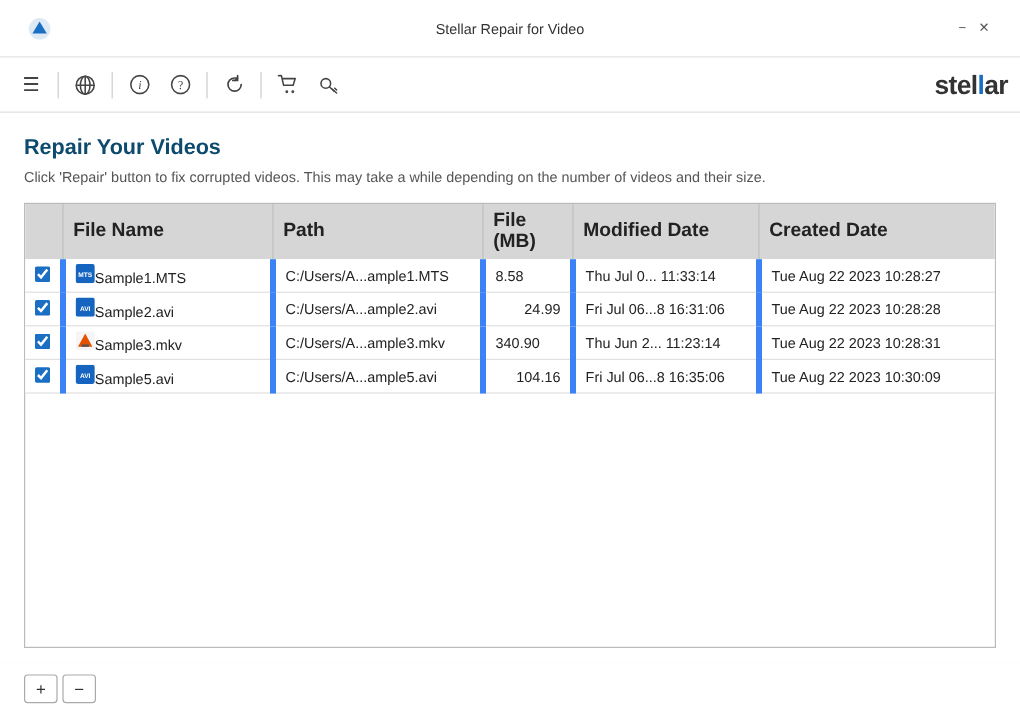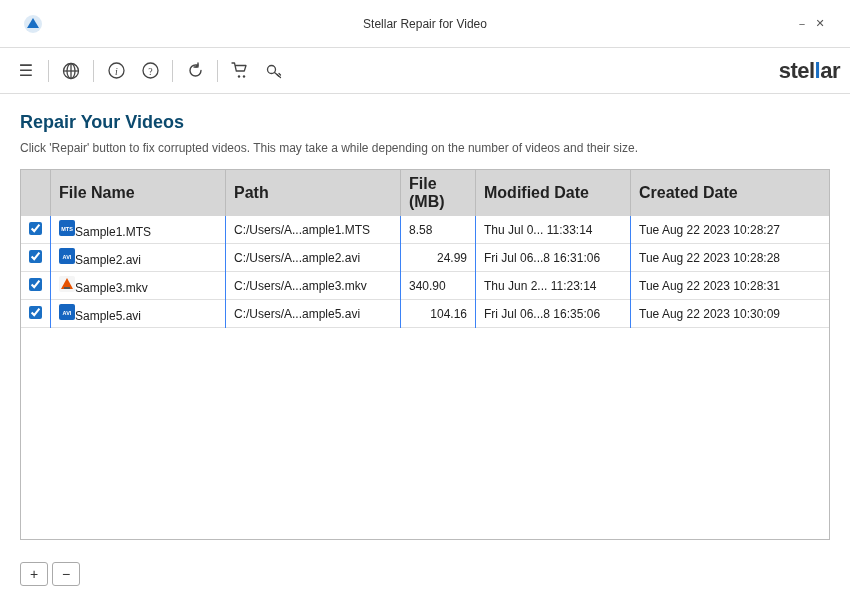--- a/index.html
+++ b/index.html
@@ -167,21 +167,21 @@
       font-size: 16px;
     }
     thead th:last-child { border-right: none; }
     tbody tr {
       border-bottom: 1px solid #e0e0e0;
       background: #fff;
     }
     tbody td {
       padding: 4px 8px;
       color: #222;
-      border-right: 1px solid #3b82f6;
+      border-right: 5px solid #3b82f6;
       white-space: nowrap;
     }
     tbody td:last-child { border-right: none; }
     .cell-checkbox {
       width: 28px;
       text-align: center;
     }
     .cell-checkbox input[type="checkbox"] {
       accent-color: #1a6fc4;
       cursor: pointer;

